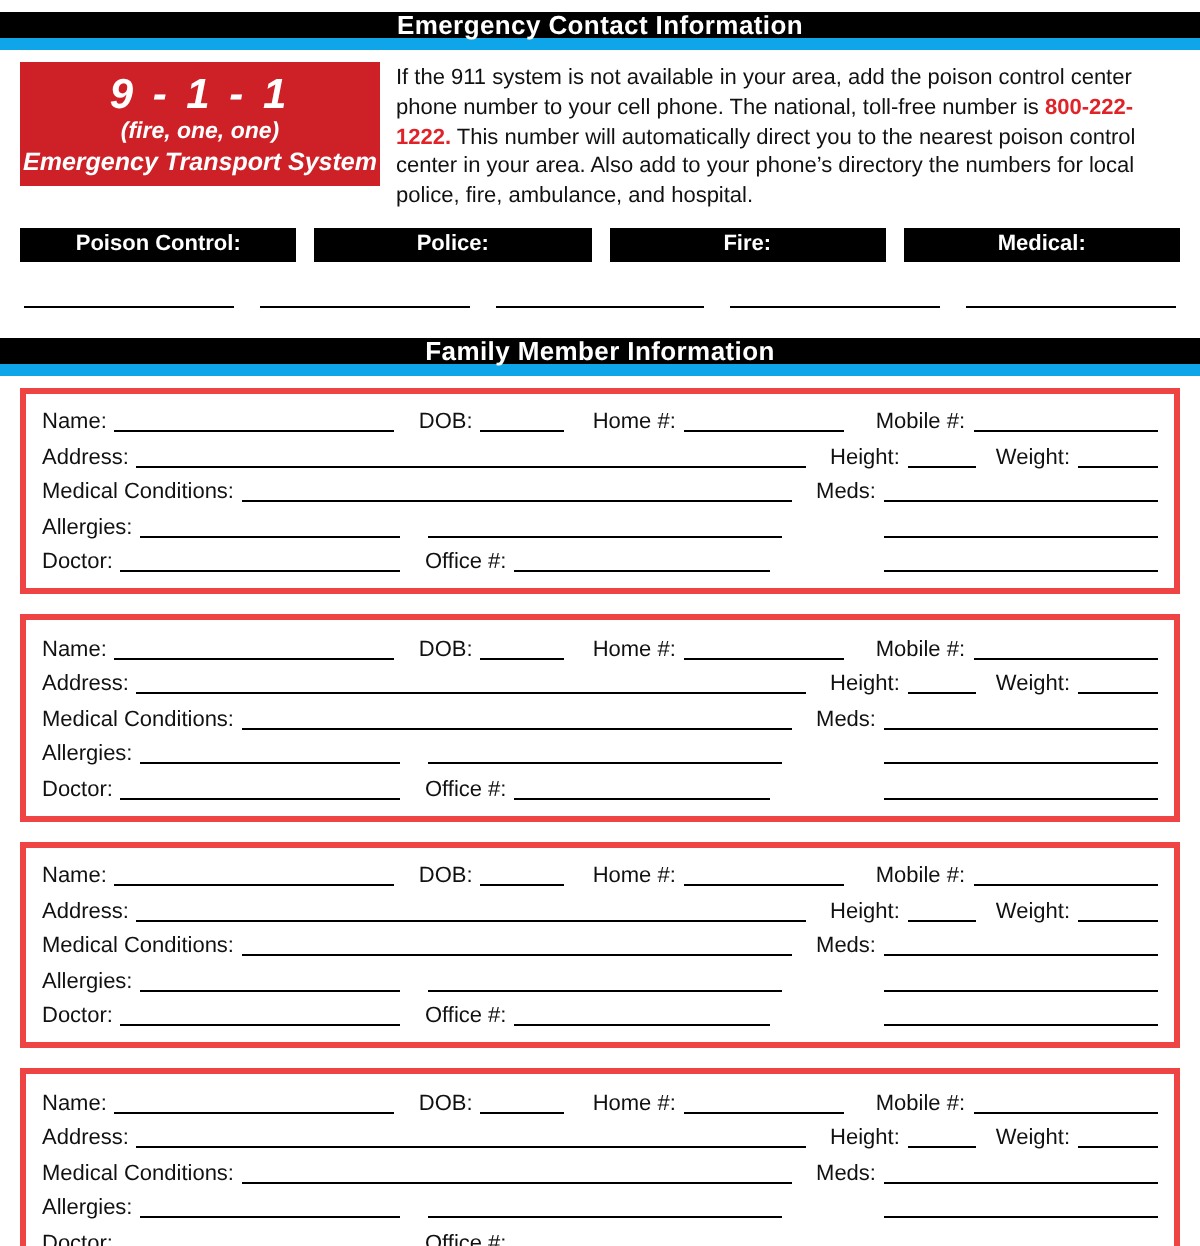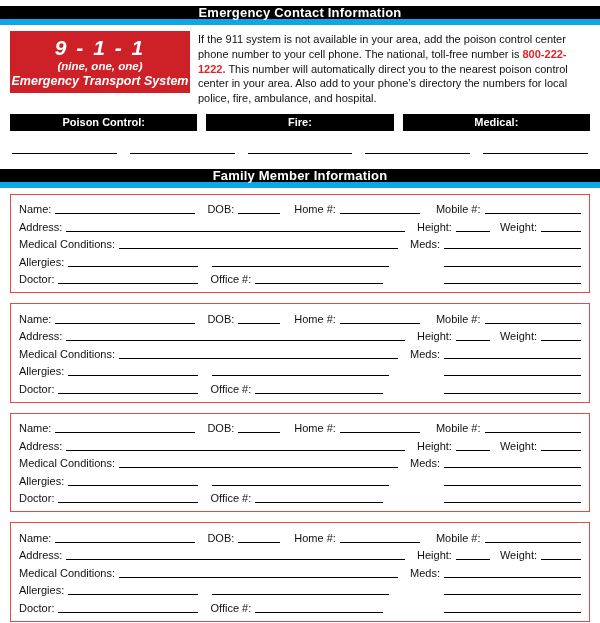--- a/index.html
+++ b/index.html
@@ -63,21 +63,21 @@
   }
   .contact-line {
     flex: 1 1 0; height: 1px; margin: 0 2px;
     border-bottom: 1.5px solid #000;
   }
 
   
   .members { margin-top: 6px; }
   .member {
     margin: 4px 10px;
-    border: 1px solid #ef4444;
+    border: 3px solid #ef4444;
     padding: 4px 8px 6px 8px;
     background: #fff;
   }
   .member + .member { margin-top: 10px; }
   .frow {
     display: flex; align-items: flex-end;
     height: 17.5px;
     font-size: 11px;
   }
   .lbl { line-height: 14px; white-space: nowrap; margin-right: 4px; }
@@ -103,28 +103,29 @@
 </head>
 <body>
 
 <div class="section-bar" id="emergency-bar">
   <span class="bar-title">Emergency Contact Information</span>
 </div>
 
 <div class="emergency-row">
   <div class="badge-911" style="background-color: rgb(206, 33, 39); font-style: italic;">
     <div class="badge-number">9 - 1 - 1</div>
-    <div class="badge-pron">(nine, one, one)</div>
+    <div class="badge-pron">(fire, one, one)</div>
     <div class="badge-sub">Emergency Transport System</div>
   </div>
   <div class="instructions"><span>If the 911 system is not available in your area, add the poison control center phone number to your cell phone. The national, toll-free number is </span><span class="phone-red" style="color: rgb(224, 35, 41);">800-222-1222.</span><span> This number will automatically direct you to the nearest poison control center in your area. Also add to your phone’s directory the numbers for local police, fire, ambulance, and hospital.</span></div>
 </div>
 
 <div class="contacts-row">
   <div class="contact-box">Poison Control:</div>
+  <div class="contact-box">Police:</div>
   <div class="contact-box">Fire:</div>
   <div class="contact-box">Medical:</div>
 </div>
 <div class="contacts-lines">
   <div class="contact-line"></div>
   <div class="contact-line"></div>
   <div class="contact-line"></div>
   <div class="contact-line"></div>
   <div class="contact-line"></div>
 </div>

